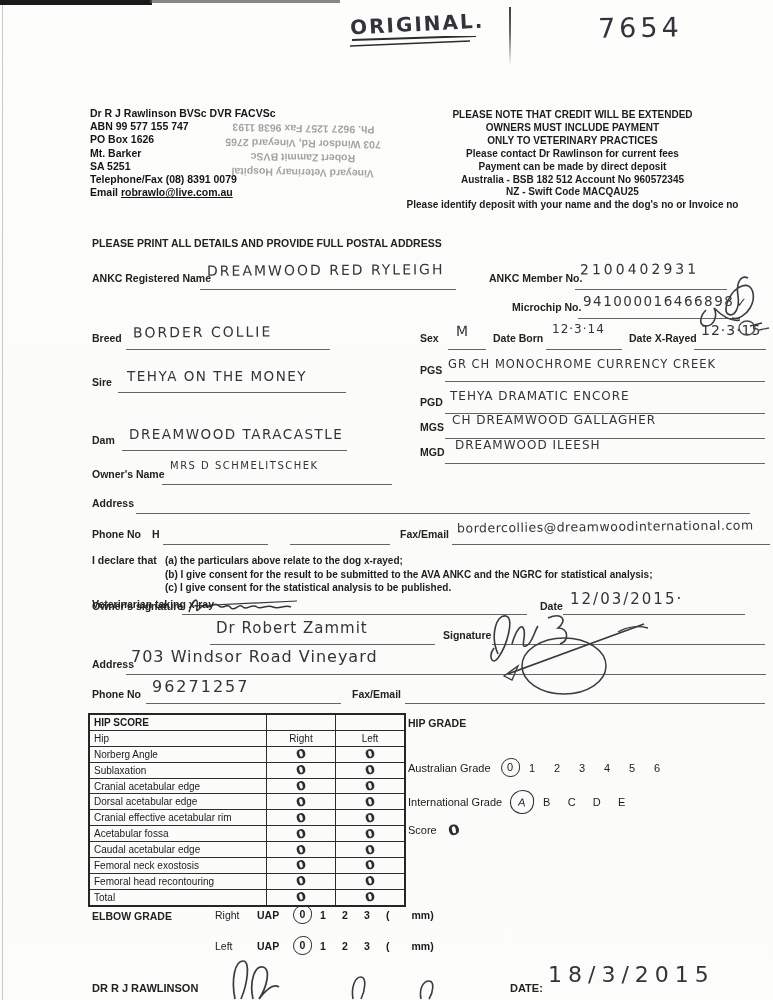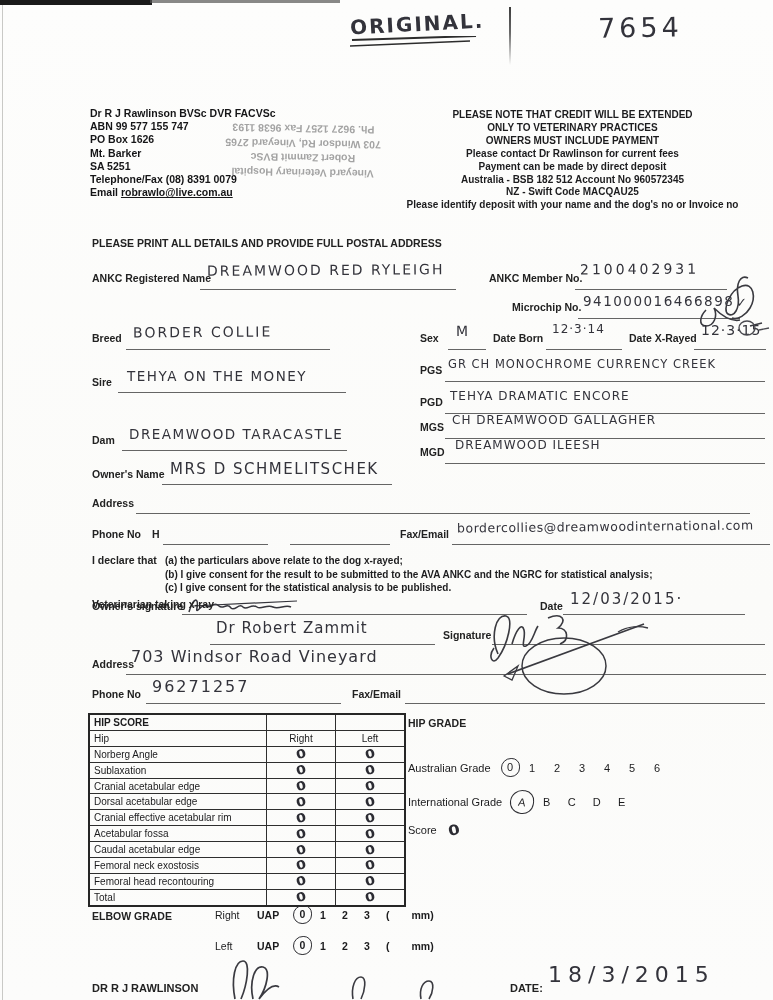--- a/index.html
+++ b/index.html
@@ -69,22 +69,22 @@
 
   <div class="abs stamp" style="left:196px; top:122px; width:214px;">
     <div>Vineyard Veterinary Hospital</div>
     <div>Robert Zammit BVSc</div>
     <div>703 Windsor Rd, Vineyard 2765</div>
     <div>Ph. 9627 1257  Fax 9638 1193</div>
   </div>
 
   <div class="abs paytxt" style="left:400px; top:109px; width:345px;text-align:center;">
     <div>PLEASE NOTE THAT CREDIT WILL BE EXTENDED</div>
+    <div>OWNERS MUST INCLUDE PAYMENT</div>
     <div>ONLY TO VETERINARY PRACTICES</div>
-    <div>OWNERS MUST INCLUDE PAYMENT</div>
     <div>Please contact Dr Rawlinson for current fees</div>
     <div>Payment can be made by direct deposit</div>
     <div>Australia - BSB 182 512 Account No 960572345</div>
     <div>NZ - Swift Code MACQAU25</div>
     <div>Please identify deposit with your name and the dog's no or Invoice no</div>
   </div>
 
   <div class="abs lbl" style="left:92px; top:237px;">PLEASE PRINT ALL DETAILS AND PROVIDE FULL POSTAL ADDRESS</div>
 
   <span class="abs lbl" style="left:92px; top:272px;">ANKC Registered Name</span>
@@ -135,21 +135,21 @@
   <span class="abs hw" style="left:452px; top:413px; font-size:12px; letter-spacing:1px;">CH DREAMWOOD GALLAGHER</span>
   <div class="ln" style="left:445px; top:438px; width:320px;"></div>
   <span class="abs lbl" style="left:92px; top:434px;">Dam</span>
   <span class="abs hw" style="left:129px; top:426px; font-size:13.5px; letter-spacing:1.5px;">DREAMWOOD TARACASTLE</span>
   <div class="ln" style="left:122px; top:450px; width:225px;"></div>
   <span class="abs lbl" style="left:420px; top:446px;">MGD</span>
   <span class="abs hw" style="left:455px; top:438px; font-size:12px; letter-spacing:1px;">DREAMWOOD ILEESH</span>
   <div class="ln" style="left:445px; top:463px; width:320px;"></div>
 
   <span class="abs lbl" style="left:92px; top:468px;">Owner's Name</span>
-  <span class="abs hw" style="left:170px; top:460px; font-size:15px; letter-spacing:1.5px;">MRS D SCHMELITSCHEK</span>
+  <span class="abs hw" style="left:170px; top:460px; font-size:10px; letter-spacing:1.5px;">MRS D SCHMELITSCHEK</span>
   <div class="ln" style="left:162px; top:484px; width:230px;"></div>
   <span class="abs lbl" style="left:92px; top:497px;">Address</span>
   <div class="ln" style="left:136px; top:513px; width:614px;"></div>
   <span class="abs lbl" style="left:92px; top:528px;">Phone No</span>
   <span class="abs lbl" style="left:152px; top:528px;">H</span>
   <div class="ln" style="left:163px; top:544px; width:105px;"></div>
   <div class="ln" style="left:290px; top:544px; width:100px;"></div>
   <span class="abs lbl" style="left:400px; top:528px;">Fax/Email</span>
   <span class="abs hw" style="left:457px; top:519px; font-size:12.5px; letter-spacing:0.5px; transform:rotate(-0.6deg);">bordercollies@dreamwoodinternational.com</span>
   <div class="ln" style="left:452px; top:544px; width:318px;"></div>

